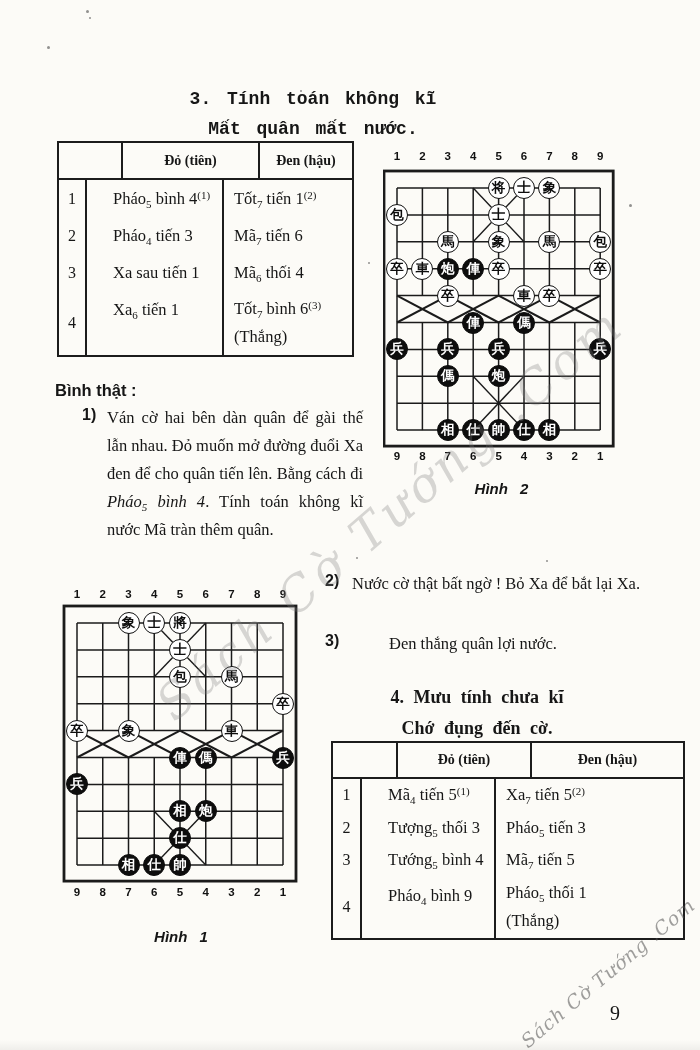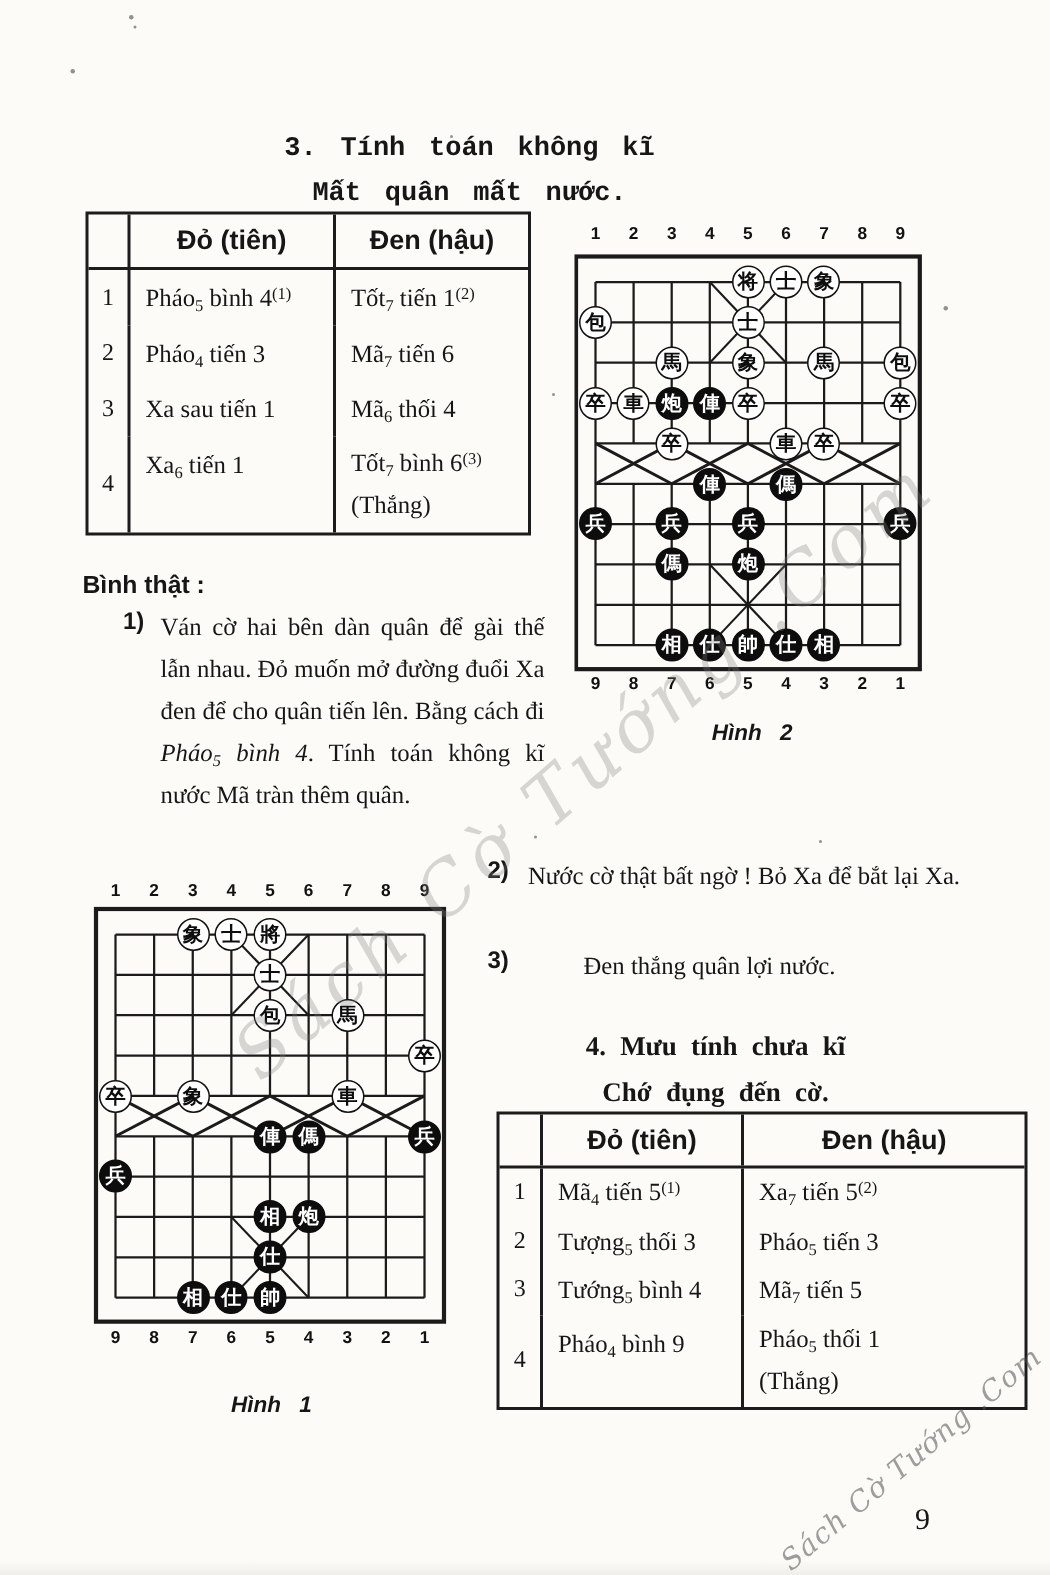--- a/index.html
+++ b/index.html
@@ -9,27 +9,27 @@
         background:linear-gradient(to bottom,rgba(0,0,0,0),rgba(0,0,0,0.05));pointer-events:none;}
 
   
   .title{position:absolute;text-align:center;font-weight:bold;font-size:18px;line-height:30px;word-spacing:5px;}
   .t3{left:163px;top:84px;width:300px;font-family:Liberation Mono, monospace;}
   .t4{left:327px;top:682px;width:300px;line-height:31px;}
 
   
   .mtable{position:absolute;border:2.4px solid #1c1c1c;}
   .mt-row{display:flex;}
-  .mt-head{border-bottom:2.4px solid #1c1c1c;font-family:Liberation Sans, sans-serif;
-           font-weight:bold;font-size:18px;}
+  .mt-head{border-bottom:2.4px solid #1c1c1c;font-family:Liberation Serif, serif;
+           font-weight:bold;font-size:14px;padding-left:36px;}
   .mt-no{flex:0 0 26px;border-right:2px solid #1c1c1c;display:flex;align-items:center;
          justify-content:center;font-size:16px;}
   .mtable2 .mt-no{flex:0 0 27px;}
   .mt-c2{border-right:2px solid #1c1c1c;display:flex;flex-direction:column;justify-content:center;
-         align-items:flex-start;padding-left:10px;box-sizing:border-box;}
+         align-items:flex-start;padding-left:26px;box-sizing:border-box;}
   .mtable1 .mt-c2{flex:0 0 137px;}
   .mtable2 .mt-c2{flex:0 0 134px;}
   .mt-c3{flex:1;display:flex;flex-direction:column;justify-content:center;align-items:flex-start;
          padding-left:10px;box-sizing:border-box;}
   .mt-row:not(.mt-head) .mt-c2,.mt-row:not(.mt-head) .mt-c3{font-size:16.5px;line-height:28px;}
   .mt-head .mt-c2,.mt-head .mt-c3{align-items:center;justify-content:center;padding-left:0;}
   .mtable1 .mt-head{height:35px;}
   .mtable1 .mt-row:not(.mt-head){height:37px;}
   .mtable1 .mt-row.tall{height:64px;}
   .mtable2 .mt-head{height:34px;}

